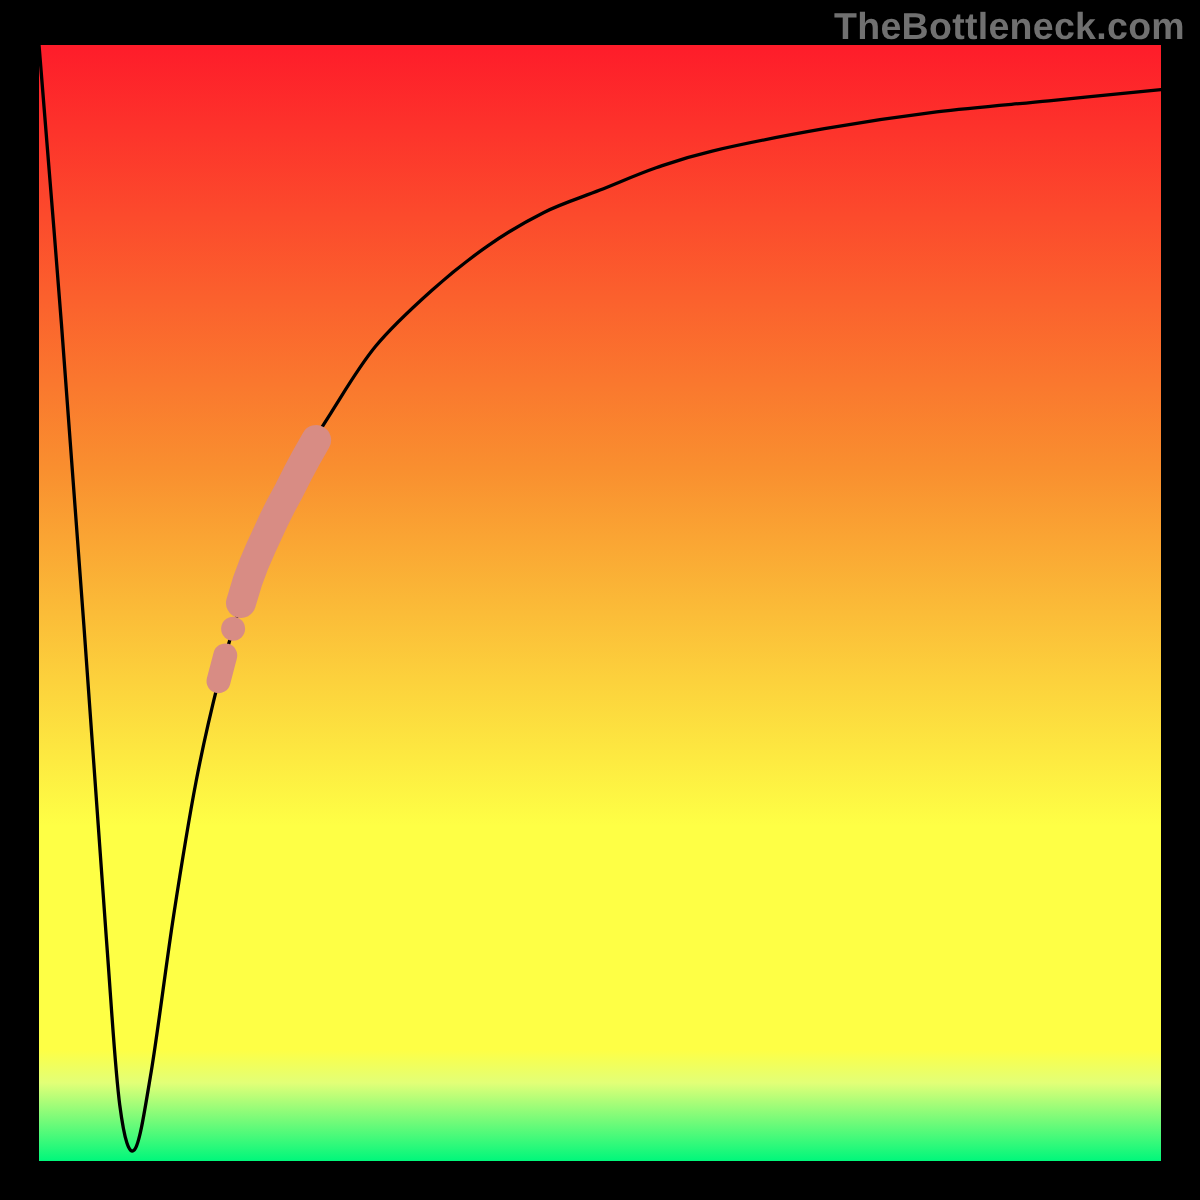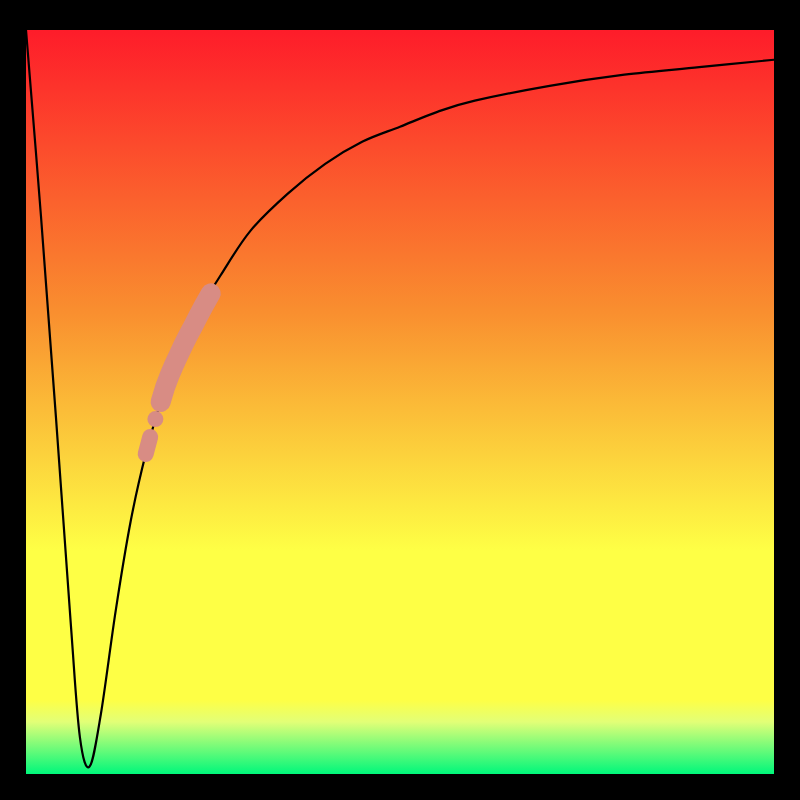--- a/index.html
+++ b/index.html
@@ -26,20 +26,21 @@
     letter-spacing: 0.2px;
   }
   svg {
     display: block;
   }
 </style>
 </head>
 <body>
 
 <div class="stage">
+  <div class="watermark">TheBottleneck.com</div>
   <svg id="chart-svg" width="800" height="800" viewBox="0 0 800 800">
       <defs>
         <linearGradient id="bg" x1="0" y1="0" x2="0" y2="1">
           <stop offset="0%" stop-color="#fe1c2a"></stop>
           <stop offset="38%" stop-color="#f98f2f"></stop>
           <stop offset="70%" stop-color="#feff45"></stop>
           <stop offset="90%" stop-color="#feff45"></stop>
           <stop offset="93%" stop-color="#e2ff77"></stop>
           <stop offset="100%" stop-color="#00f77b"></stop>
         </linearGradient>

